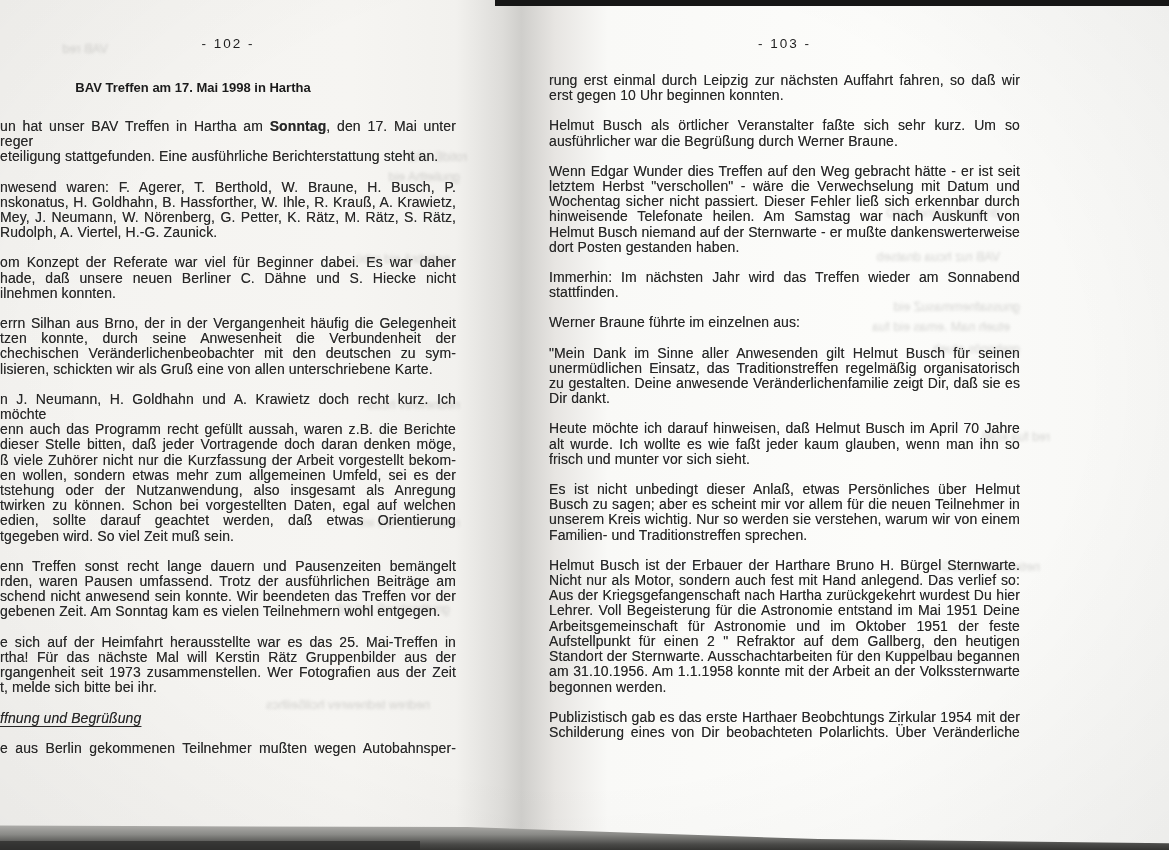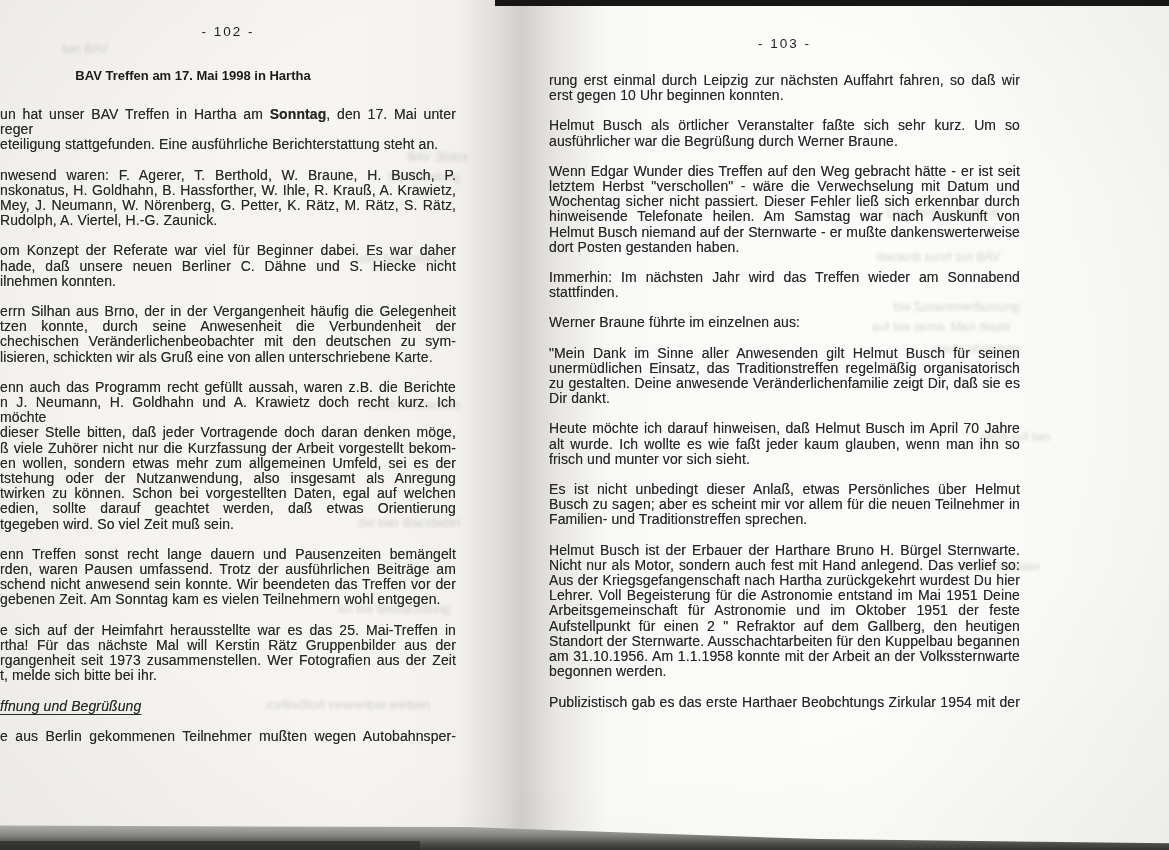--- a/index.html
+++ b/index.html
@@ -15,21 +15,21 @@
   }
   .vignette{position:absolute;inset:0;pointer-events:none;
     background:radial-gradient(ellipse at 50% 45%, rgba(255,255,255,0) 60%, rgba(0,0,0,0.045) 100%);}
   .top-band{position:absolute;top:0;height:6px;background:#161616;}
   .bottom-band{position:absolute;left:0;bottom:0;width:1169px;height:26px;
     background:linear-gradient(to bottom,#b3b2af 0%,#8a8a87 40%,#4a4a48 78%,#343432 100%);
     clip-path:polygon(0 6%,40% 12%,70% 58%,100% 74%,100% 100%,0 100%);}
   .bottom-corner{position:absolute;left:0;bottom:0;width:420px;height:9px;background:#2e2e2c;opacity:.75;}
 
   .page{position:absolute;}
-  .page-left{left:0;top:24px;width:456px;}
+  .page-left{left:0;top:36px;width:456px;}
   .page-right{left:549px;top:36px;width:471px;}
 
   .pagenum{text-align:center;font-size:13.5px;letter-spacing:2px;color:#1f1f1f;}
   .doc-title{font-weight:bold;font-size:13px;text-align:center;margin:29px 70px 24px 0;color:#1b1b1b;}
 
   .para{margin:0 0 15px 0;font-size:14px;line-height:15.2px;letter-spacing:.1px;
     text-shadow:0 0 .4px rgba(20,20,20,.5);}
   .line{text-align:justify;text-align-last:justify;}
   .line.last{text-align-last:left;}
   .para.underline{margin-top:9px;}
@@ -87,22 +87,22 @@
           <div class="line">hade, daß unsere neuen Berliner C. Dähne und S. Hiecke nicht</div>
           <div class="line last">ilnehmen konnten.</div>
         </div>
         <div class="para">
           <div class="line">errn Silhan aus Brno, der in der Vergangenheit häufig die Gelegenheit</div>
           <div class="line">tzen konnte, durch seine Anwesenheit die Verbundenheit der</div>
           <div class="line">chechischen Veränderlichenbeobachter mit den deutschen zu sym-</div>
           <div class="line last">lisieren, schickten wir als Gruß eine von allen unterschriebene Karte.</div>
         </div>
         <div class="para">
+          <div class="line">n J. Neumann, H. Goldhahn und A. Krawietz doch recht kurz. Ich möchte</div>
           <div class="line">enn auch das Programm recht gefüllt aussah, waren z.B. die Berichte</div>
-          <div class="line">n J. Neumann, H. Goldhahn und A. Krawietz doch recht kurz. Ich möchte</div>
           <div class="line">dieser Stelle bitten, daß jeder Vortragende doch daran denken möge,</div>
           <div class="line">ß viele Zuhörer nicht nur die Kurzfassung der Arbeit vorgestellt bekom-</div>
           <div class="line">en wollen, sondern etwas mehr zum allgemeinen Umfeld, sei es der</div>
           <div class="line">tstehung oder der Nutzanwendung, also insgesamt als Anregung</div>
           <div class="line">twirken zu können. Schon bei vorgestellten Daten, egal auf welchen</div>
           <div class="line">edien, sollte darauf geachtet werden, daß etwas Orientierung</div>
           <div class="line last">tgegeben wird. So viel Zeit muß sein.</div>
         </div>
         <div class="para">
           <div class="line">enn Treffen sonst recht lange dauern und Pausenzeiten bemängelt</div>
@@ -158,32 +158,34 @@
           <div class="line last">Dir dankt.</div>
         </div>
         <div class="para">
           <div class="line">Heute möchte ich darauf hinweisen, daß Helmut Busch im April 70 Jahre</div>
           <div class="line">alt wurde. Ich wollte es wie faßt jeder kaum glauben, wenn man ihn so</div>
           <div class="line last">frisch und munter vor sich sieht.</div>
         </div>
         <div class="para">
           <div class="line">Es ist nicht unbedingt dieser Anlaß, etwas Persönliches über Helmut</div>
           <div class="line">Busch zu sagen; aber es scheint mir vor allem für die neuen Teilnehmer in</div>
+          <div class="line">unserem Kreis wichtig. Nur so werden sie verstehen, warum wir von einem</div>
           <div class="line last">Familien- und Traditionstreffen sprechen.</div>
         </div>
         <div class="para">
           <div class="line">Helmut Busch ist der Erbauer der Harthare Bruno H. Bürgel Sternwarte.</div>
           <div class="line">Nicht nur als Motor, sondern auch fest mit Hand anlegend. Das verlief so:</div>
           <div class="line">Aus der Kriegsgefangenschaft nach Hartha zurückgekehrt wurdest Du hier</div>
           <div class="line">Lehrer. Voll Begeisterung für die Astronomie entstand im Mai 1951 Deine</div>
           <div class="line">Arbeitsgemeinschaft für Astronomie und im Oktober 1951 der feste</div>
           <div class="line">Aufstellpunkt für einen 2 " Refraktor auf dem Gallberg, den heutigen</div>
           <div class="line">Standort der Sternwarte. Ausschachtarbeiten für den Kuppelbau begannen</div>
           <div class="line">am 31.10.1956. Am 1.1.1958 konnte mit der Arbeit an der Volkssternwarte</div>
           <div class="line last">begonnen werden.</div>
         </div>
         <div class="para">
           <div class="line">Publizistisch gab es das erste Harthaer Beobchtungs Zirkular 1954 mit der</div>
+          <div class="line">Schilderung eines von Dir beobachteten Polarlichts. Über Veränderliche</div>
         </div>
       </div>
   </div>
 
 </div>
 
 </body></html>

